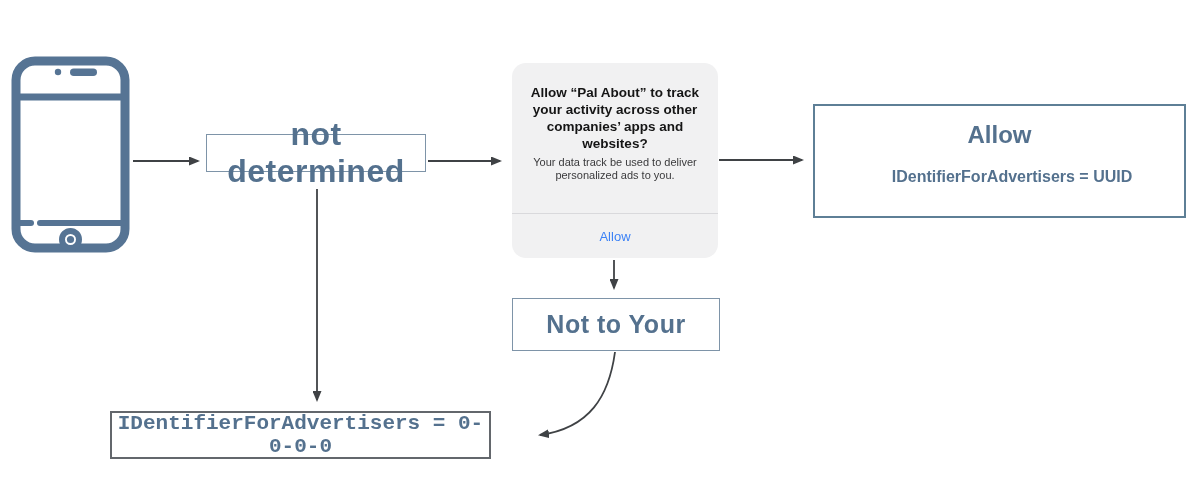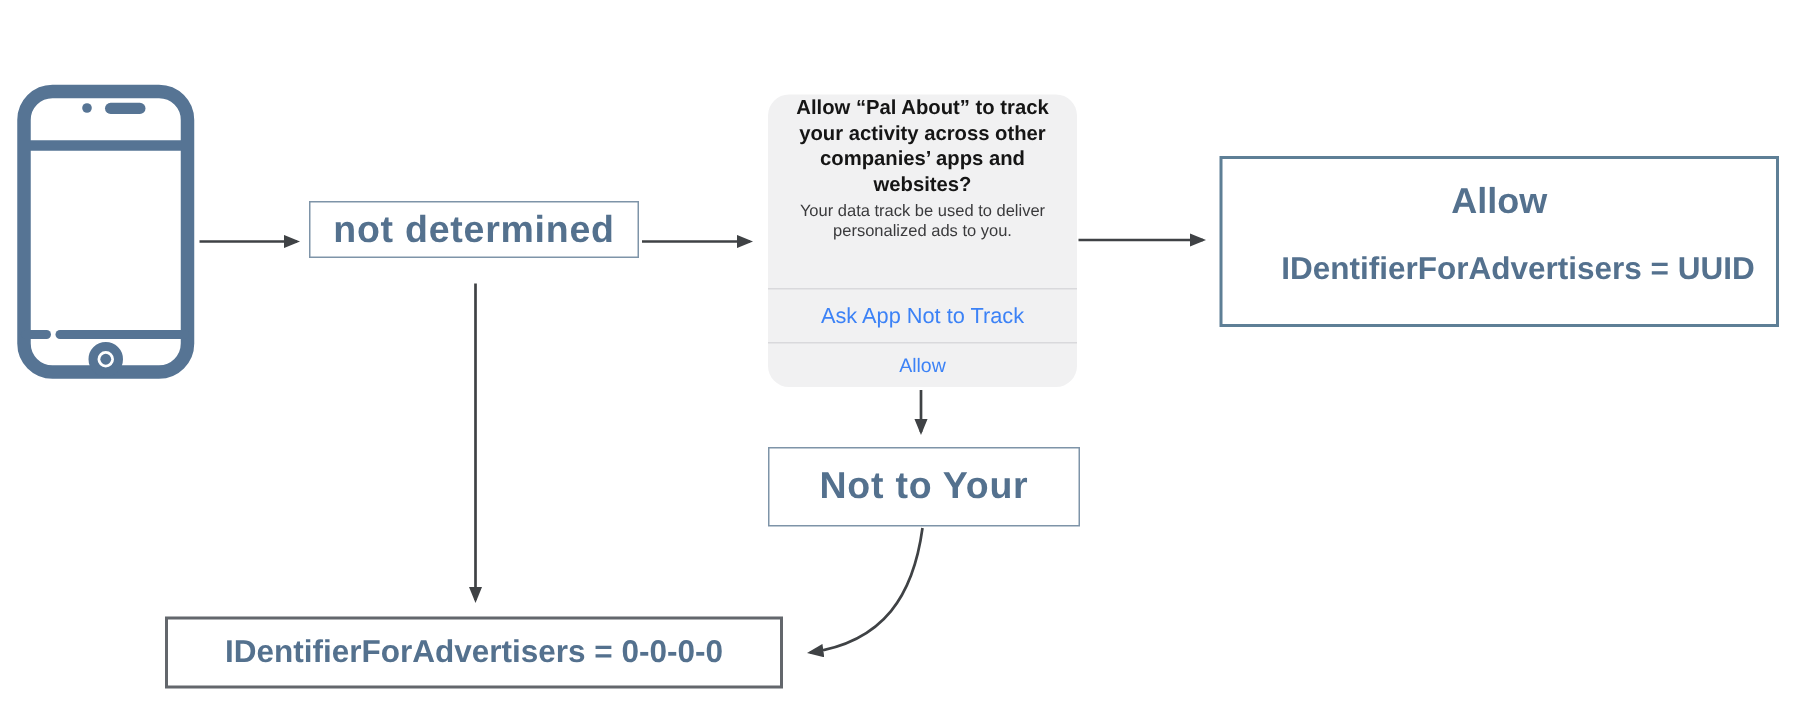--- a/index.html
+++ b/index.html
@@ -24,44 +24,44 @@
   #canvas{position:absolute;inset:0;width:1200px;height:479px;background:#fff;}
   .layer{position:absolute;left:0;top:0;pointer-events:none;}
   .phone{position:absolute;left:11px;top:56px;width:119px;height:197px;}
 
   .node{
     position:absolute;background:#fff;display:flex;align-items:center;justify-content:center;
     color:var(--slate-text);font-weight:bold;text-align:center;
   }
   .node-not-determined{
     left:206px;top:134px;width:220px;height:38px;
-    border:1.5px solid var(--slate-border);font-size:25px;letter-spacing:.5px;
+    border:1.5px solid var(--slate-border);font-size:32px;letter-spacing:.5px;
   }
   .node-not-to-track{
     left:512px;top:298px;width:208px;height:53px;
     border:1.5px solid var(--slate-border);font-size:25px;letter-spacing:.5px;
   }
   .node-allow{
     left:813px;top:104px;width:373px;height:114px;
     border:2px solid var(--steel-border);flex-direction:column;justify-content:flex-start;
     padding-top:14px;
   }
   .node-allow .allow-title{font-size:24px;line-height:30px;}
-  .node-allow .allow-detail{font-size:21px;margin-top:18px;margin-left:25px;}
+  .node-allow .allow-detail{font-size:16px;margin-top:18px;margin-left:25px;}
   .node-denied{
-    left:110px;top:411px;width:412px;height:48px;
-    border:2px solid var(--gray-border);font-size:21px;
+    left:110px;top:411px;width:381px;height:48px;
+    border:2px solid var(--gray-border);font-size:21px;font-family:Liberation Mono, monospace;
   }
 
   .dialog{
     position:absolute;left:512px;top:63px;width:206px;height:195px;
     background:var(--dialog-bg);border-radius:14px;overflow:hidden;
     display:flex;flex-direction:column;text-align:center;
   }
-  .dlg-text{flex:0 0 129px;padding-top:0;}
+  .dlg-text{flex:0 0 129px;padding-top:0;margin-top:21px;}
   .dlg-title{
     width:184px;margin:0 auto;color:var(--dialog-title);
     font-size:13.5px;font-weight:bold;line-height:17px;
   }
   .dlg-sub{
     width:178px;margin:4px auto 0;color:var(--dialog-subtitle);
     font-size:11px;line-height:13px;
   }
   .dlg-btn{
     border-top:1px solid var(--dialog-divider);
@@ -107,21 +107,20 @@
 
   <div class="node node-not-determined">
     <span>not determined</span>
   </div>
 
   <div class="dialog">
     <div class="dlg-text">
       <div class="dlg-title">Allow “Pal About” to track your activity across other companies’ apps and websites?</div>
       <div class="dlg-sub">Your data track be used to deliver personalized ads to you.</div>
     </div>
-    <div class="dlg-btn ask">Ask App Not to Track</div>
     <div class="dlg-btn allow">Allow</div>
   </div>
 
   <div class="node node-allow">
     <div class="allow-title">Allow</div>
     <div class="allow-detail">IDentifierForAdvertisers = UUID</div>
   </div>
 
   <div class="node node-not-to-track">
     <span>Not to Your</span>

